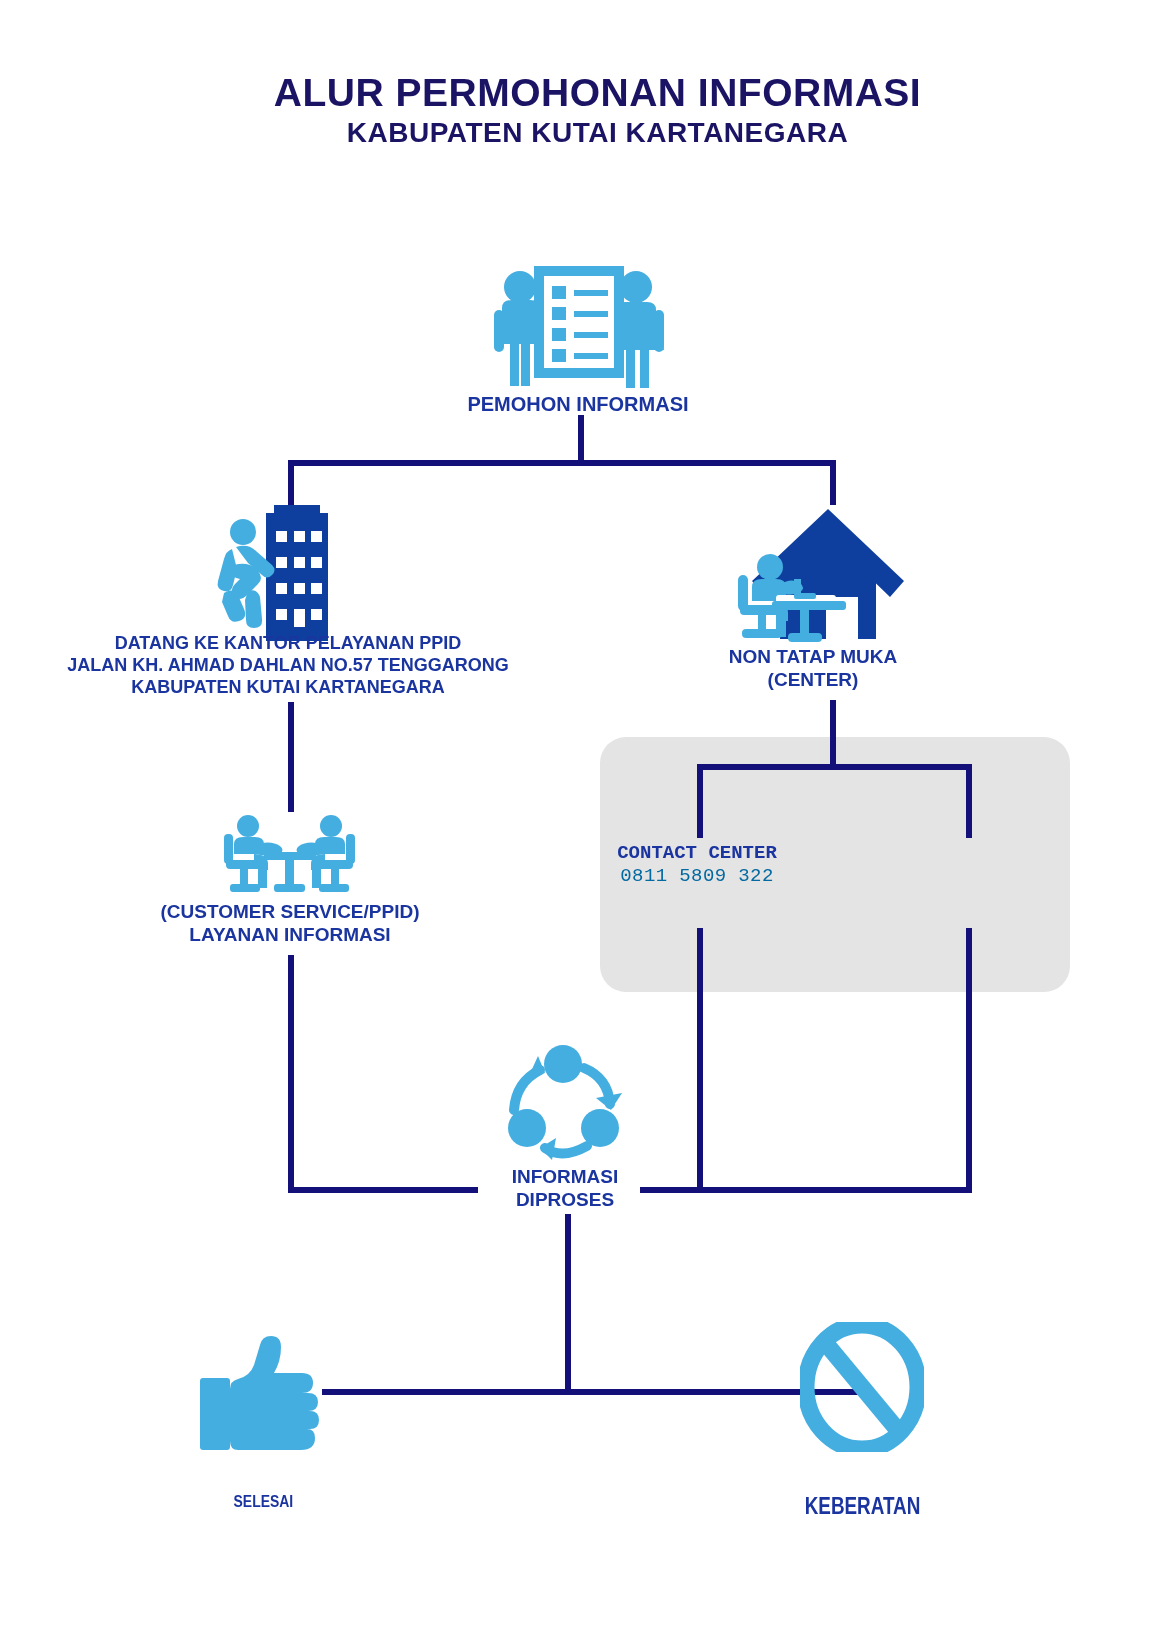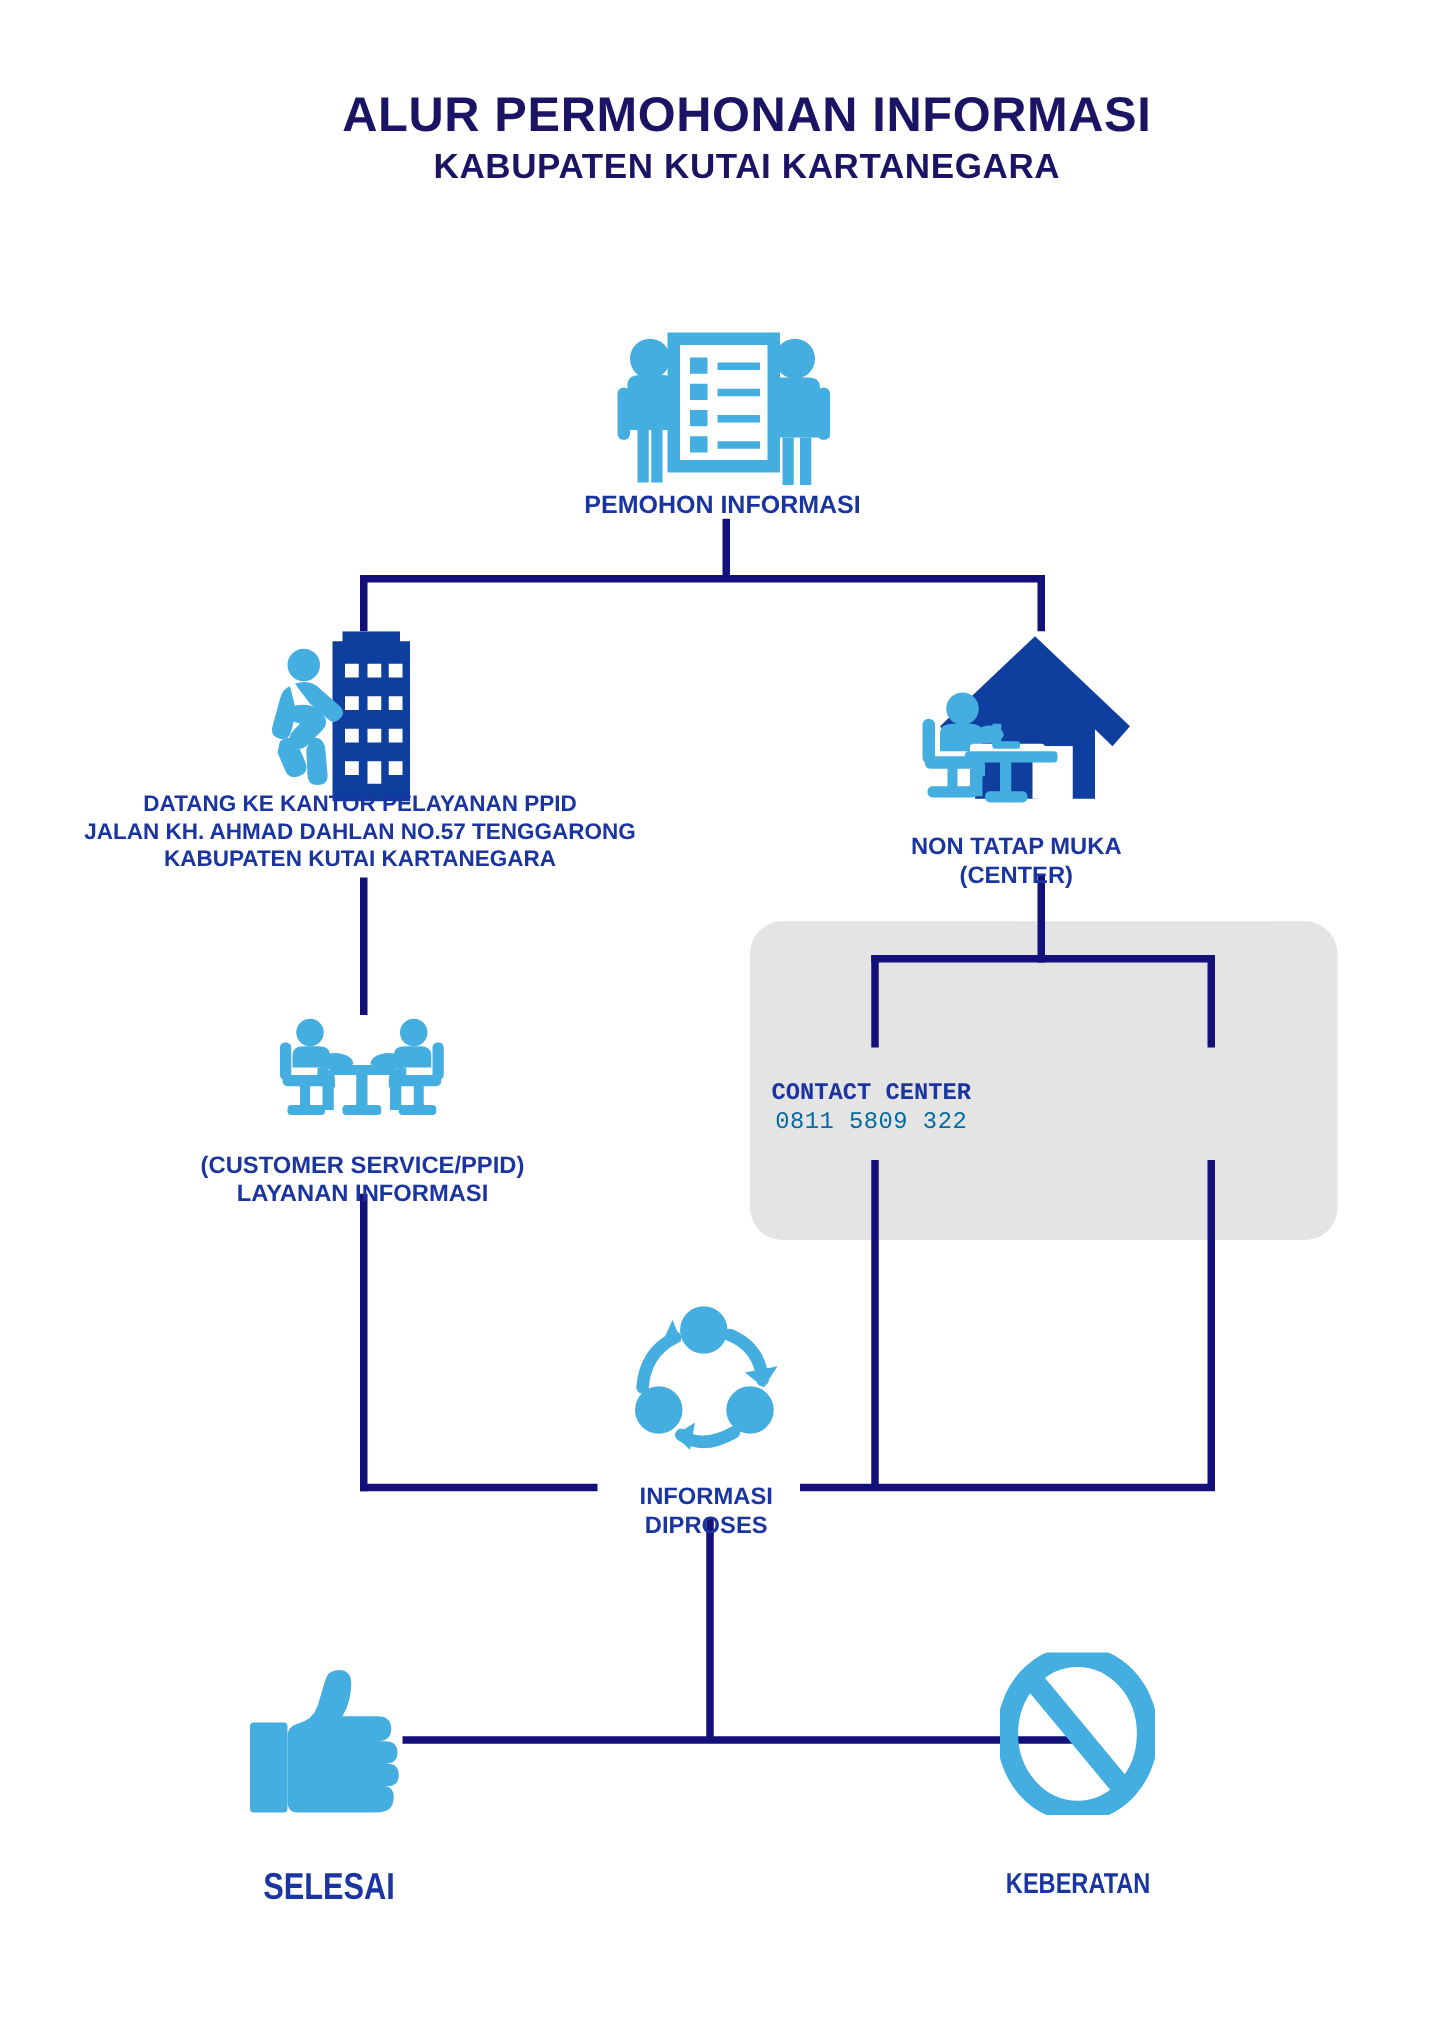--- a/index.html
+++ b/index.html
@@ -71,21 +71,21 @@
 
   
   .node-label {
     position: absolute;
     text-align: center;
     color: #1b35a0;
     font-weight: bold;
     line-height: 1.22;
   }
   .lbl-18 { font-size: 18px; }
-  .lbl-19 { font-size: 19px; margin-top: 21px; }
+  .lbl-19 { font-size: 19px; }
   .lbl-20 { font-size: 20px; }
   .sub-reg {
     font-weight: normal;
     font-size: 19px;
     color: #0369a1;
     letter-spacing: 0.4px;
   }
   .cond {
     font-stretch: condensed;
     letter-spacing: 0px;
@@ -297,21 +297,21 @@
     <div>INFORMASI</div>
     <div>DIPROSES</div>
   </div>
 
   <div class="icon-box" style="left:198px; top:1330px; width:130px; height:128px;">
     <svg width="130" height="128" viewBox="0 0 130 128">
       <rect x="2" y="48" width="30" height="72" rx="3" fill="#45aee0"></rect>
       <path d="M40 120 q-8 0 -8 -9 v-52 q0 -8 8 -10 q12 -3 16 -14 l6 -20 q2 -9 11 -9 q10 0 10 11 q0 14 -7 26 h28 q11 0 11 10 q0 10 -11 10 h6 q10 0 10 9 q0 9 -10 9 h2 q9 0 9 9 q0 9 -9 9 h-3 q8 0 8 9 q0 12 -14 12 z" fill="#45aee0"></path>
     </svg>
   </div>
-  <div class="node-label" style="left:163px; top:1492px; width:200px; font-size:30px;">
+  <div class="node-label" style="left:163px; top:1492px; width:200px; font-size:17px;">
     <span class="cond">SELESAI</span>
   </div>
 
   <div class="icon-box" style="left:800px; top:1322px; width:124px; height:130px;">
     <svg width="124" height="130" viewBox="0 0 124 130">
       <ellipse cx="62" cy="65" rx="56" ry="62" fill="none" stroke="#45aee0" stroke-width="17"></ellipse>
       <path d="M28 24 L96 106" stroke="#45aee0" stroke-width="17" stroke-linecap="butt"></path>
     </svg>
   </div>
   <div class="node-label" style="left:762px; top:1492px; width:200px; font-size:23px;">

